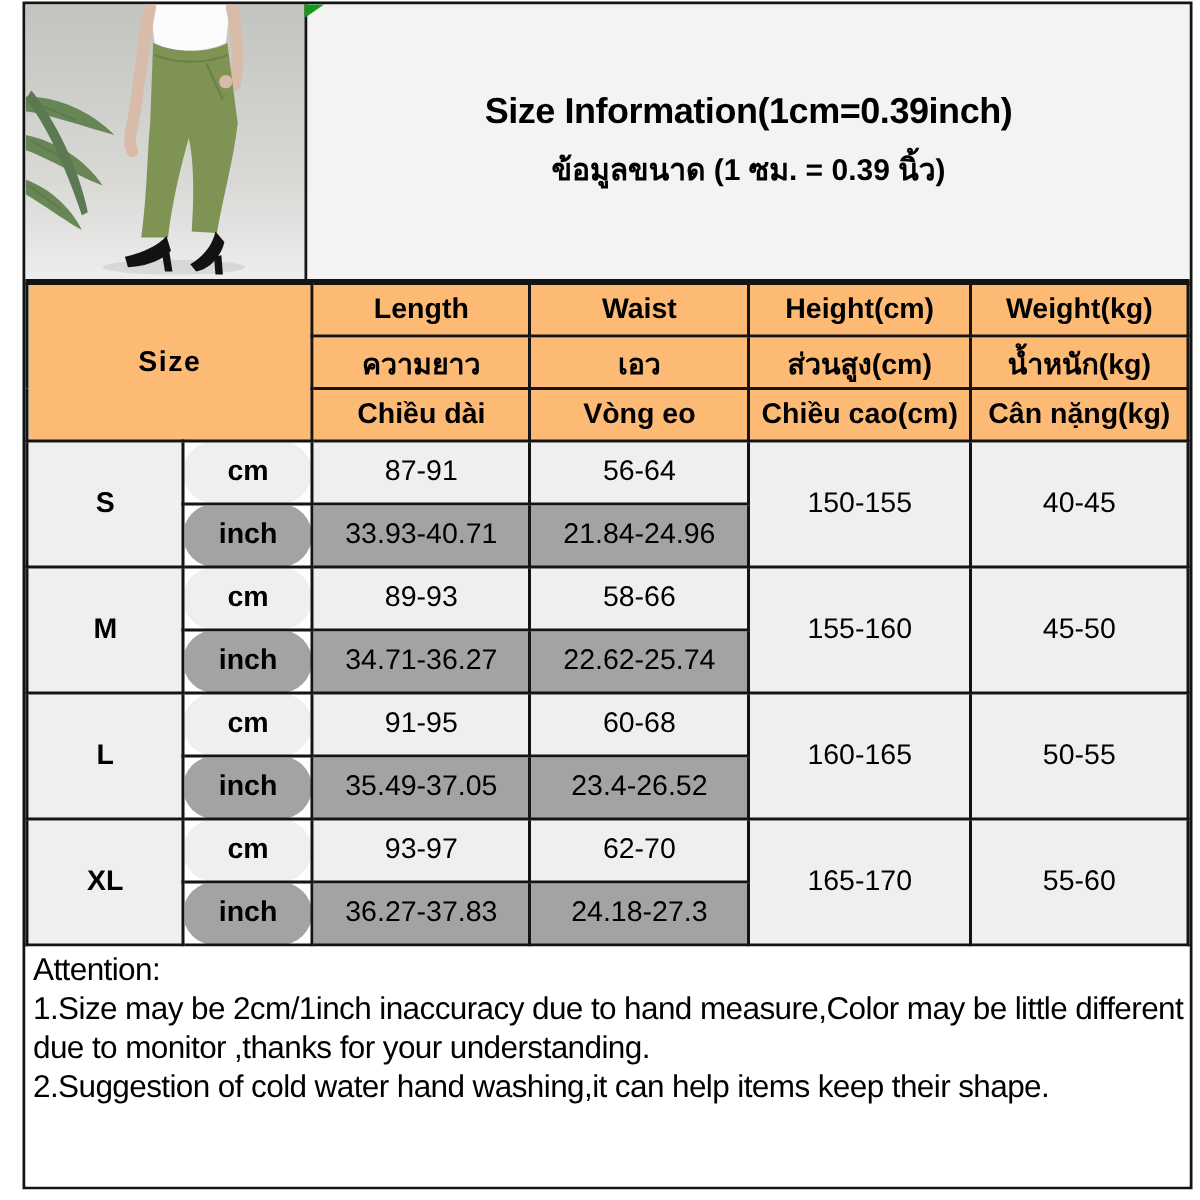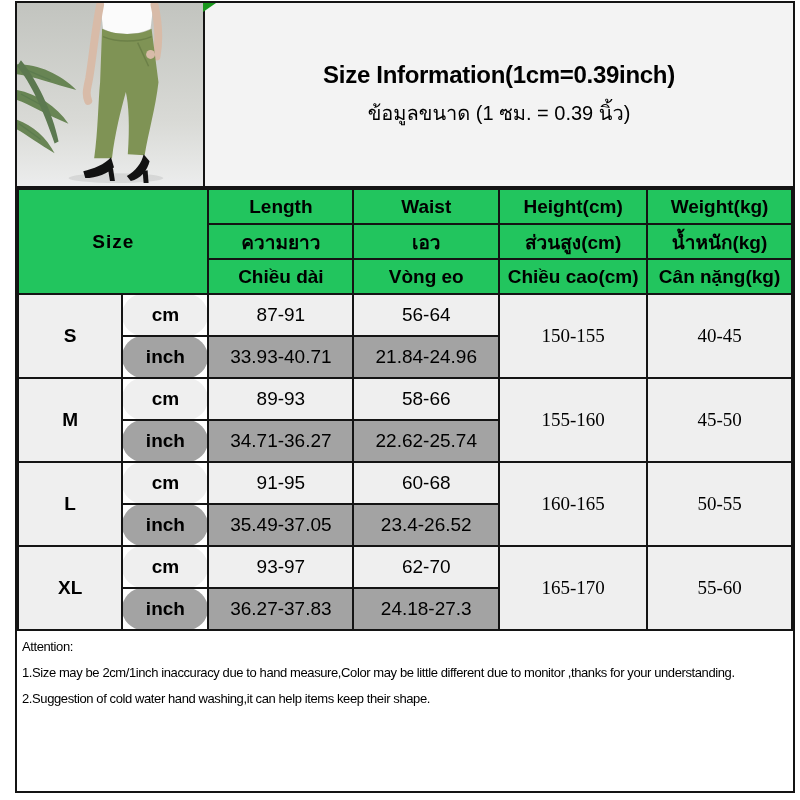--- a/index.html
+++ b/index.html
@@ -5,38 +5,38 @@
   * { margin:0; padding:0; box-sizing:border-box; }
   html,body { width:800px; background:#ffffff; font-family:"Liberation Sans","DejaVu Sans",sans-serif; color:#000; }
   .sheet { position:relative; margin:1px 0 0 15px; width:780px; border:2px solid #141414; background:#fff; }
 
   
   .top-block { display:flex; height:185px; border-bottom:2px solid #141414; }
   .photo-cell { width:188px; flex:0 0 188px; border-right:2px solid #141414; position:relative; overflow:hidden; background:#c9cbc6; }
   .photo-cell svg { display:block; width:100%; height:100%; }
   .title-panel { flex:1; background:#f3f3f3; display:flex; flex-direction:column; align-items:center; justify-content:center; gap:8px; text-align:center; position:relative; }
   .title-en { font-size:24px; font-weight:bold; letter-spacing:-0.3px; }
-  .title-th { font-size:20px; font-weight:normal; }
+  .title-th { font-size:20px; font-weight:bold; }
   .title-vi { font-size:22px; font-weight:bold; letter-spacing:-0.3px; }
   .corner-accent { position:absolute; left:-2px; top:0; width:0; height:0;
     border-top:9px solid #18971b; border-right:13px solid transparent; }
 
   
   table.size-table { width:100%; border-collapse:collapse; table-layout:fixed; }
   table.size-table td { border:2px solid #141414; text-align:center; vertical-align:middle; overflow:hidden; }
-  .hdr td { background:#22c55e; font-weight:bold; font-size:19px; height:35px; }
+  .hdr td { background:#fdba74; font-weight:bold; font-size:19px; height:35px; }
   .size-big { background:#ececec; font-size:36px; font-weight:bold; letter-spacing:1px; }
   .size-letter { background:#ececec; font-weight:bold; font-size:22px; }
   .cm-row td { background:#efefef; height:42px; font-size:19px; }
   .inch-row td { background:#a3a3a3; height:42px; font-size:19px; }
   td.unit { font-weight:bold; font-size:19px;border-radius:21px; }
-  td.merge { background:#efefef; font-size:19px;font-family:Liberation Serif, serif; }
+  td.merge { background:#efefef; font-size:19px; }
 
   
-  .attention { height:160px; background:#ffffff; padding:3px 0 0 5px; font-size:13px; line-height:26px; letter-spacing:-0.4px; }
+  .attention { height:160px; background:#ffffff; padding:3px 0 0 5px; font-size:21px; line-height:26px; letter-spacing:-0.4px; }
   .attention p { margin:0; }
 </style>
 </head>
 <body>
 
 <div class="sheet">
 
   <div class="top-block">
     <div class="photo-cell">
       <svg viewBox="0 0 188 185" preserveAspectRatio="none">

